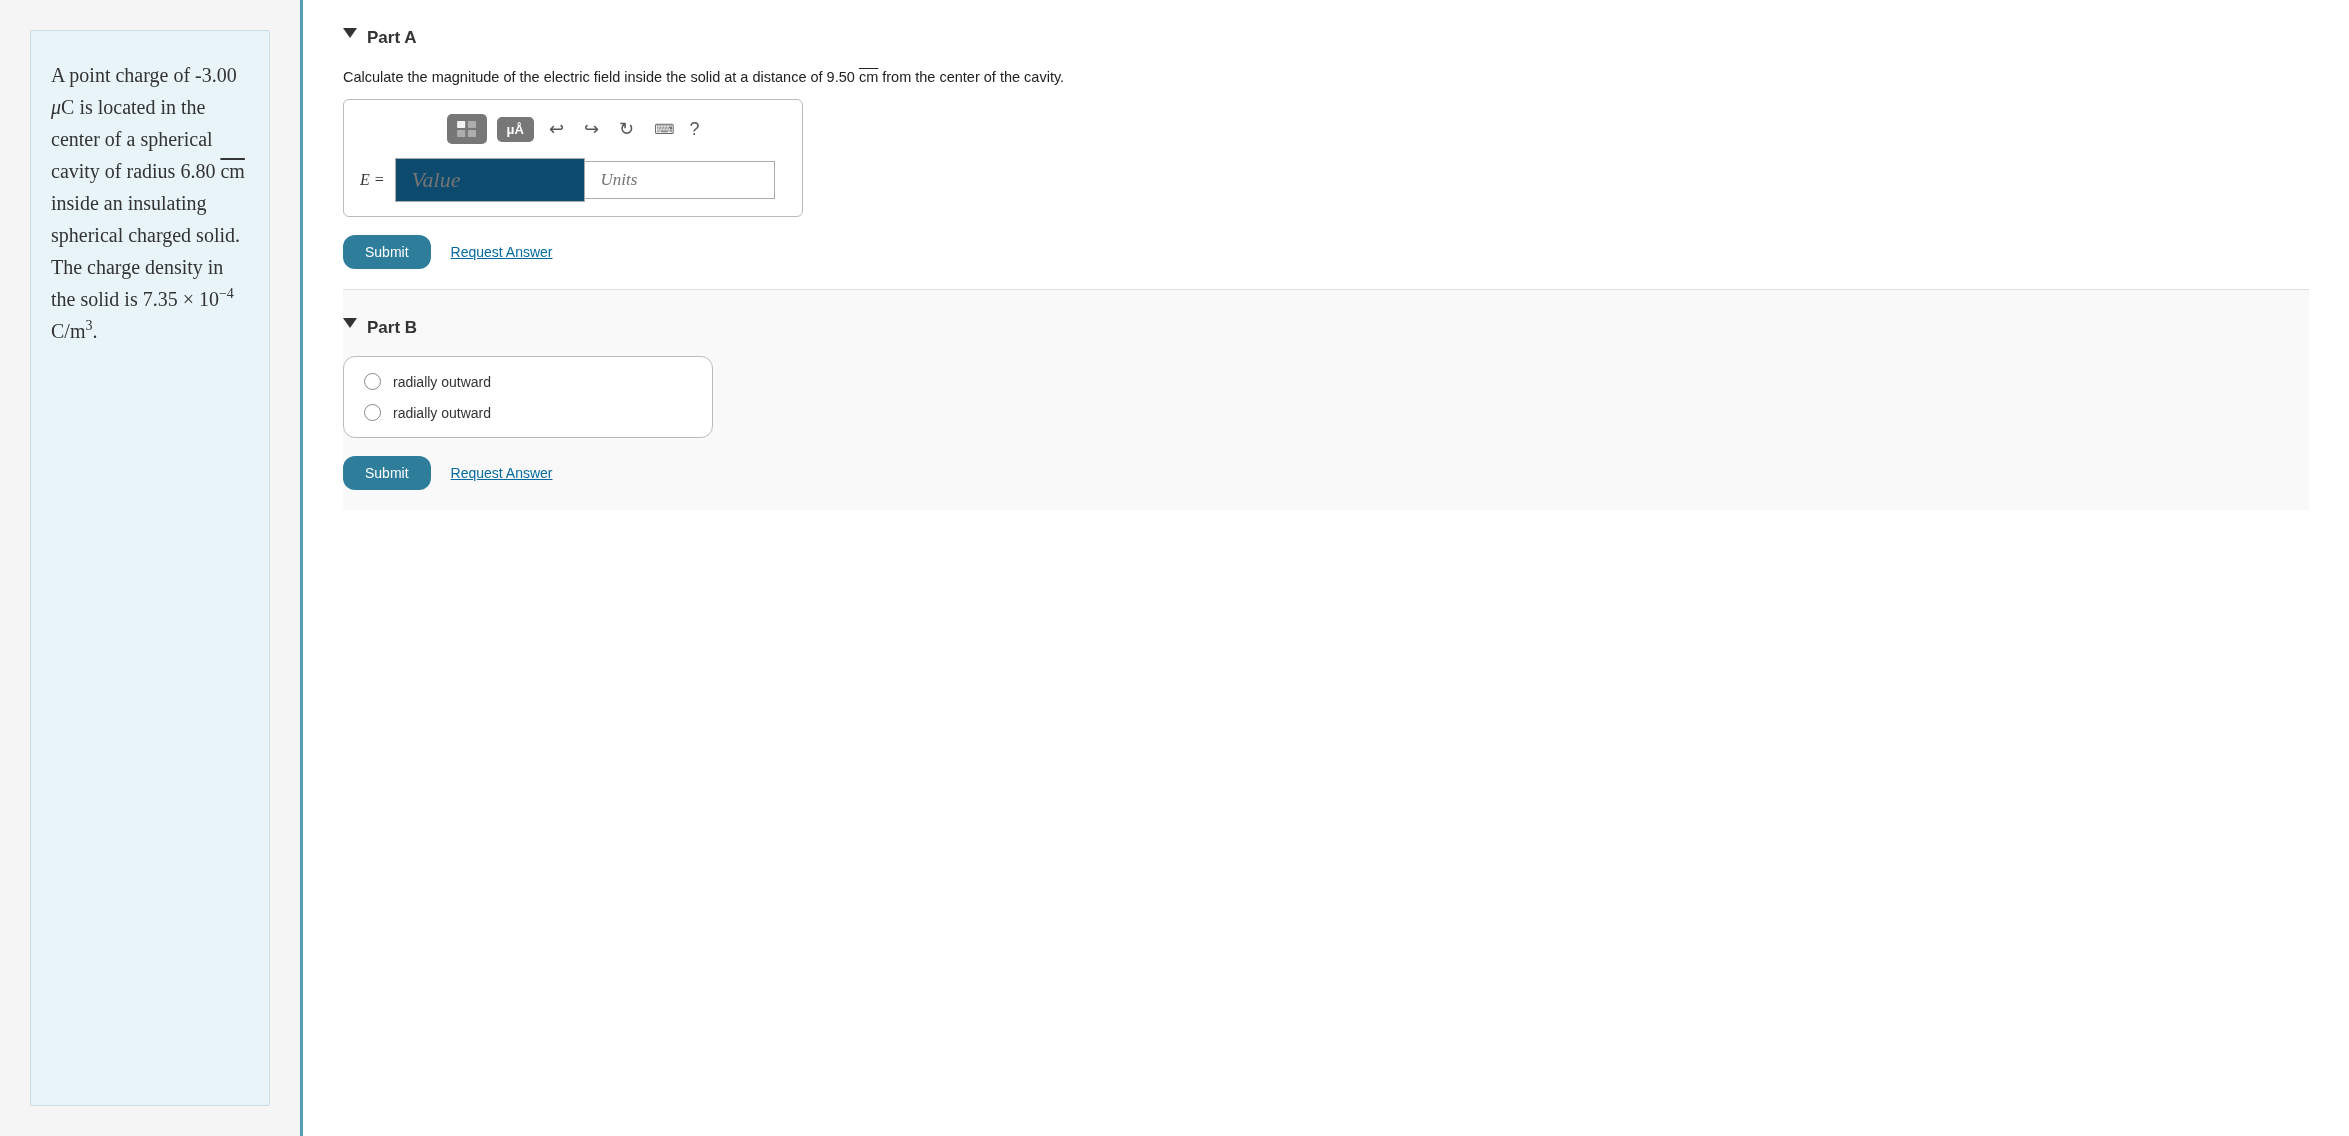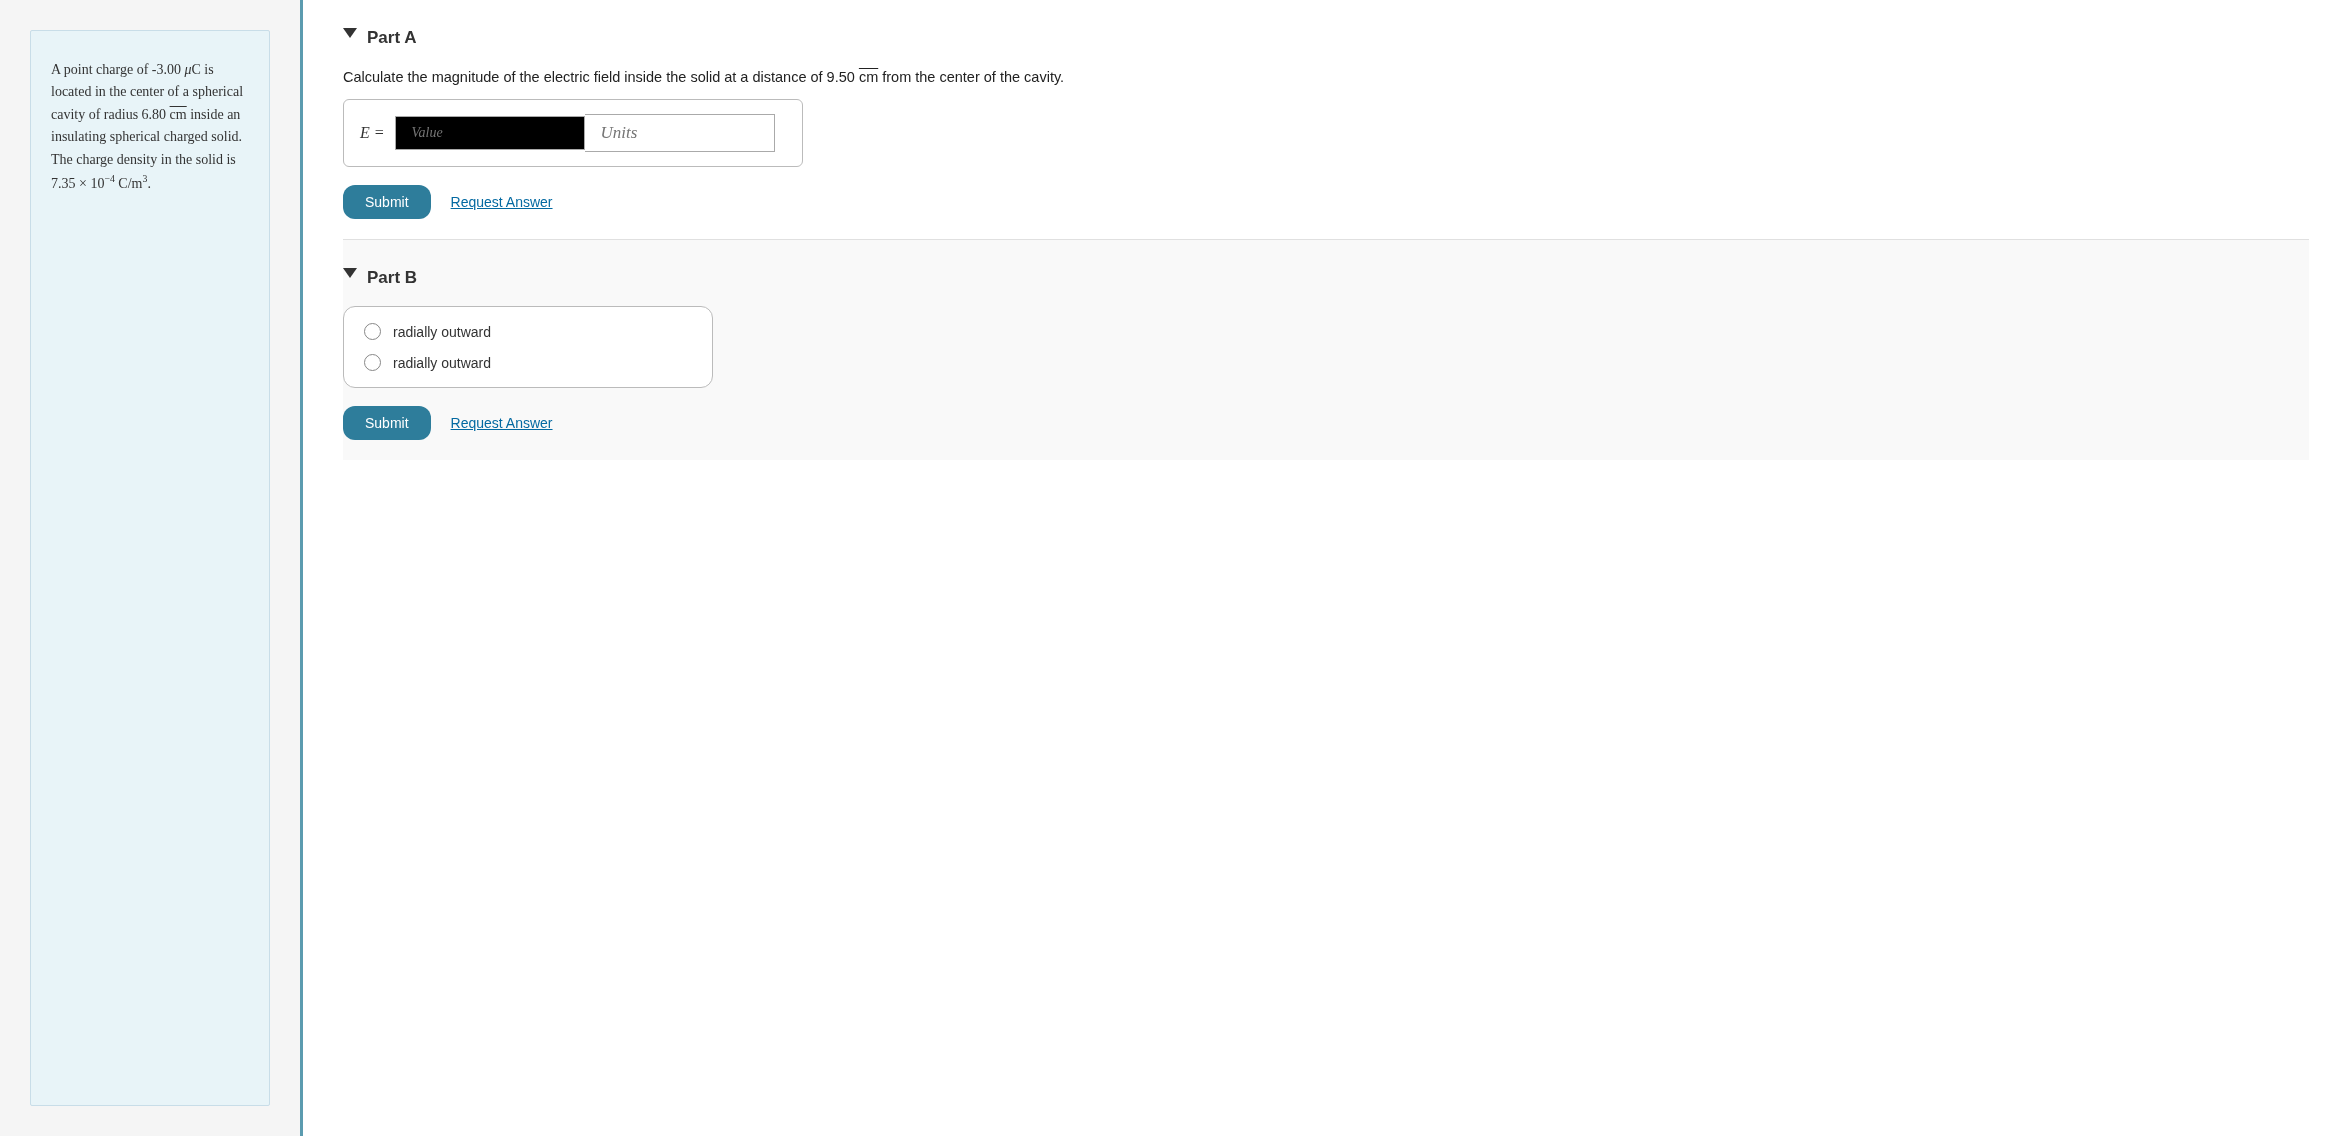--- a/index.html
+++ b/index.html
@@ -13,21 +13,21 @@
     }
 
     .left-panel {
       width: 240px;
       min-width: 240px;
       padding: 28px 20px;
       background: #e8f4f8;
       border: 1px solid #c8dde8;
       margin: 30px 0 30px 30px;
       border-radius: 2px;
-      font-size: 14px;
+      font-size: 20px;
       line-height: 1.6;
     }
 
     .right-panel {
       flex: 1;
       padding: 0 40px;
       background: #fff;
       border-left: 3px solid #5b9baf;
       margin-left: 30px;
     }
@@ -153,26 +153,26 @@
       font-size: 16px;
       margin-right: 10px;
       font-family: 'Times New Roman', serif;
     }
 
     .value-input {
       border: 1px solid #aaa;
       border-right: 1px solid #aaa;
       padding: 8px 16px;
       font-style: italic;
-      font-size: 14px;
+      font-size: 22px;
       color: #aaa;
       width: 190px;
       font-family: 'Times New Roman', serif;
       outline: none;
-      background: #000000;
+      background: #0c4a6e;
     }
 
     .units-input {
       border: 1px solid #aaa;
       border-left: none;
       padding: 8px 16px;
       font-style: italic;
       font-size: 17px;
       color: #aaa;
       width: 190px;
@@ -278,20 +278,38 @@
     <div class="part-header">
       <span class="chevron-icon"></span>
       <span class="part-title">Part A</span>
     </div>
 
     <p class="question-text">
       Calculate the magnitude of the electric field inside the solid at a distance of 9.50 <span class="cm-overline">cm</span> from the center of the cavity.
     </p>
 
     <div class="answer-box">
+      <div class="toolbar">
+        <button class="toolbar-btn grid-btn">
+          <svg class="grid-icon-svg" viewBox="0 0 24 20" fill="white">
+            <rect x="1" y="1" width="9" height="8" rx="1" fill="white" opacity="0.9"></rect>
+            <rect x="13" y="1" width="9" height="8" rx="1" fill="white" opacity="0.4"></rect>
+            <rect x="1" y="11" width="9" height="8" rx="1" fill="white" opacity="0.4"></rect>
+            <rect x="13" y="11" width="9" height="8" rx="1" fill="white" opacity="0.4"></rect>
+          </svg>
+        </button>
+        <button class="toolbar-btn mu-btn">
+          <span>μÅ</span>
+        </button>
+        <button class="toolbar-icon-btn">↩</button>
+        <button class="toolbar-icon-btn">↪</button>
+        <button class="toolbar-icon-btn">↻</button>
+        <button class="toolbar-icon-btn keyboard-icon">⌨</button>
+        <button class="question-mark-btn">?</button>
+      </div>
 
       <div class="input-row">
         <span class="eq-label">E =</span>
         <input class="value-input" type="text" placeholder="Value" style="">
         <input class="units-input" type="text" placeholder="Units" style="">
       </div>
     </div>
 
     <div class="action-row">
       <button class="submit-btn">Submit</button>

